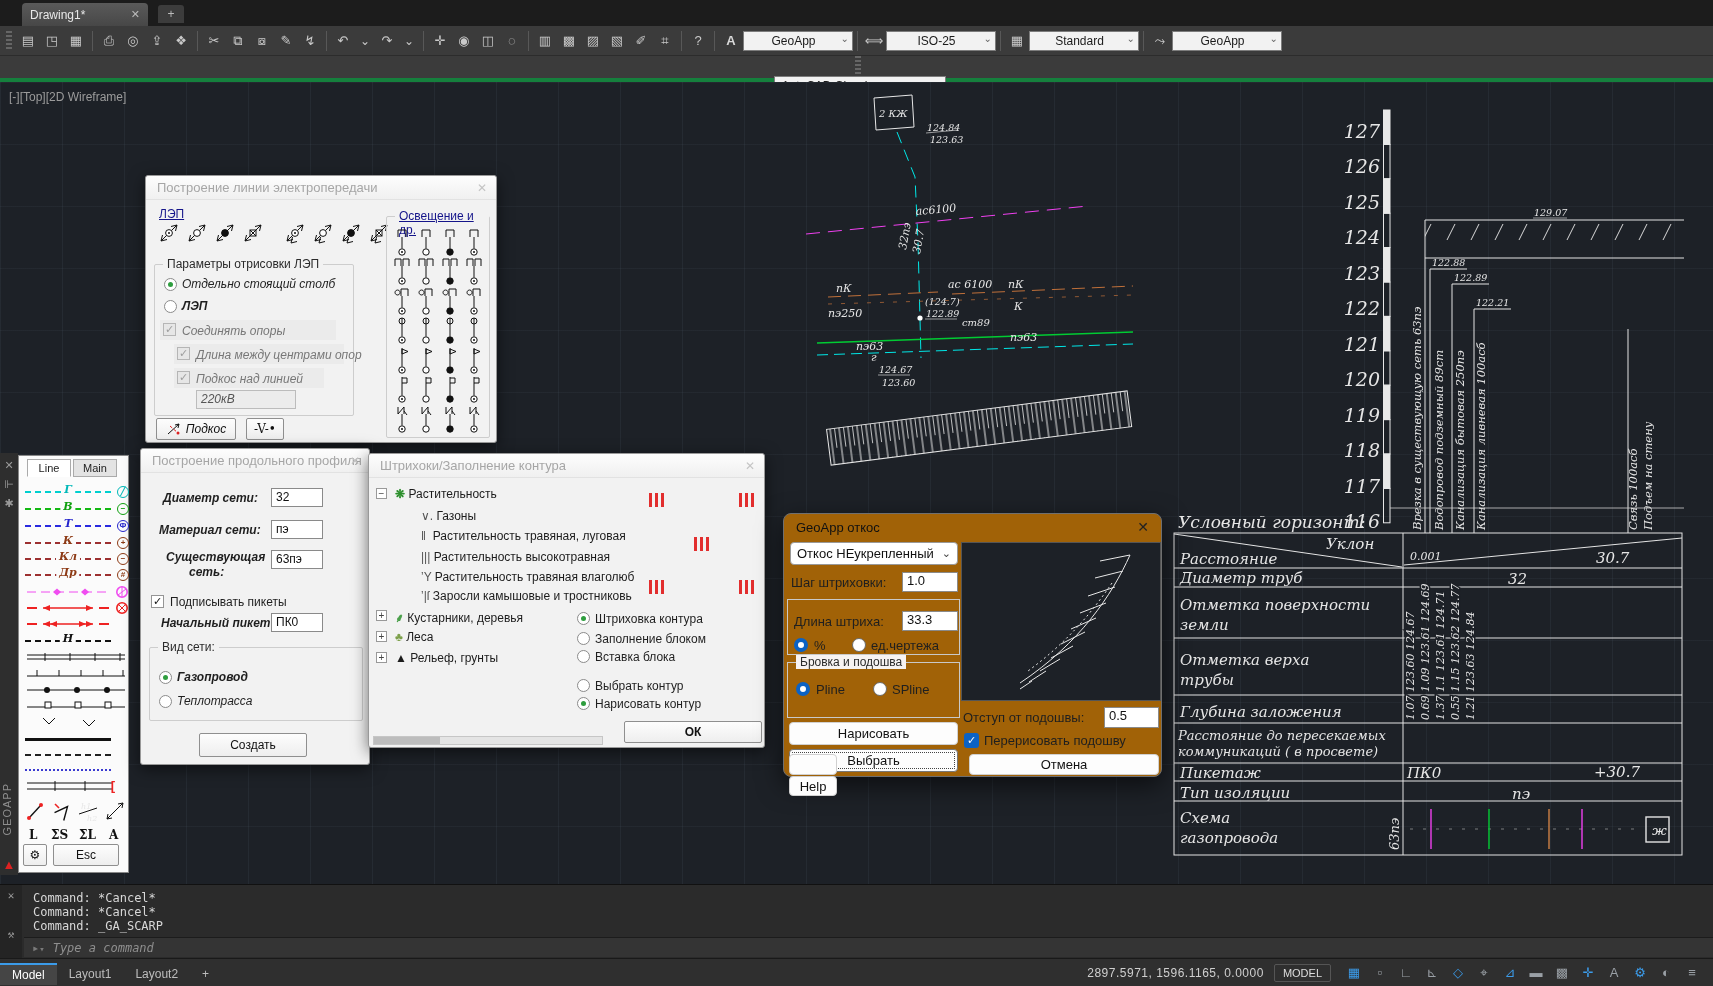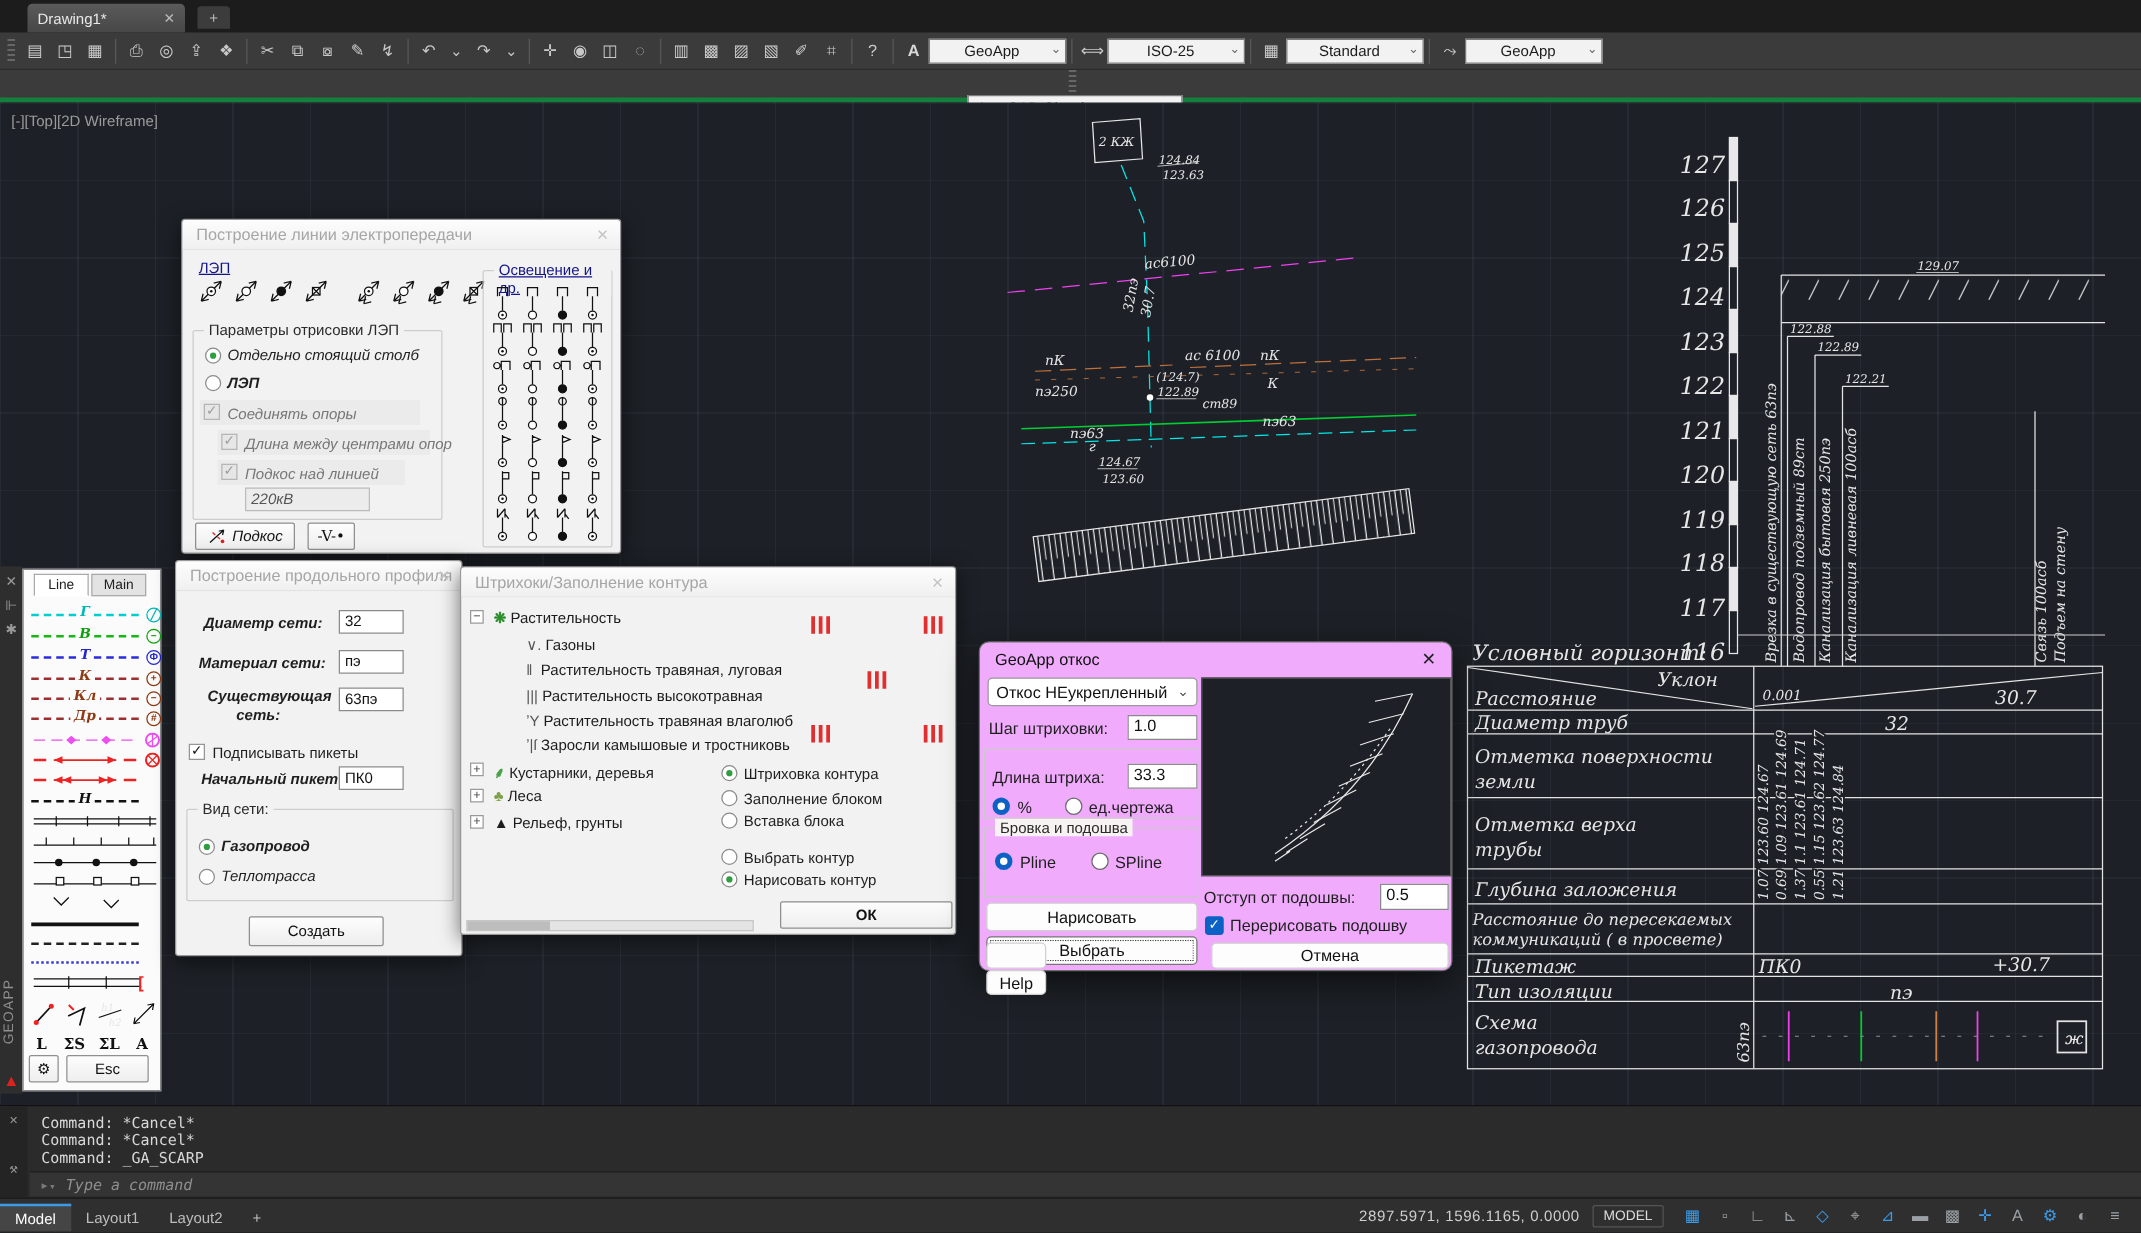--- a/index.html
+++ b/index.html
@@ -64,21 +64,21 @@
   .pm { position:absolute; width:11px; height:11px; border:1px solid #999; background:#fff; font-size:10px;
         line-height:9px; text-align:center; color:#444; }
   .hIII { position:absolute; display:flex; gap:3px; }
   .hIII i { width:3px; height:14px; background:#e22e2e; }
   .lepbtn { display:inline-flex; width:26px; height:26px; border:1px solid transparent; align-items:center; justify-content:center; }
   #lamp-grid { position:absolute; display:grid; grid-template-columns:repeat(4,24px); overflow:hidden; }
   .sbar { position:absolute; height:9px; background:#e4e4e4; border:1px solid #c6c6c6; }
   .sbar i { display:block; width:66px; height:100%; background:#bdbdbd; }
 
   
-  .wdlg { position:absolute; background:#f0abfc; border:1px solid #6f6f6f; border-radius:8px;
+  .wdlg { position:absolute; background:#a16207; border:1px solid #6f6f6f; border-radius:8px;
           box-shadow:0 8px 26px rgba(0,0,0,.6); font-size:13px; color:#111; }
   .wttl { position:absolute; left:12px; top:6px; font-size:13px; color:#111; }
   .wx { position:absolute; right:12px; top:5px; color:#222; font-size:14px; }
   .wcombo { position:absolute; background:#fff; border:1px solid #999; border-radius:4px; font-size:13px;
             display:flex; align-items:center; padding:0 6px; }
   .wcombo:after { content:"⌄"; margin-left:auto; color:#444; font-size:11px; }
   .wfld { position:absolute; background:#fff; border:1px solid #8a8a8a; font-size:13px; padding:0 4px; }
   .wgrp { position:absolute; border:1px solid #c9c9c9; }
   .wrad { position:absolute; width:14px; height:14px; border-radius:50%; border:1px solid #6b6b6b; background:#fff; }
   .wrad.on { border:4px solid #0b62c4; }

